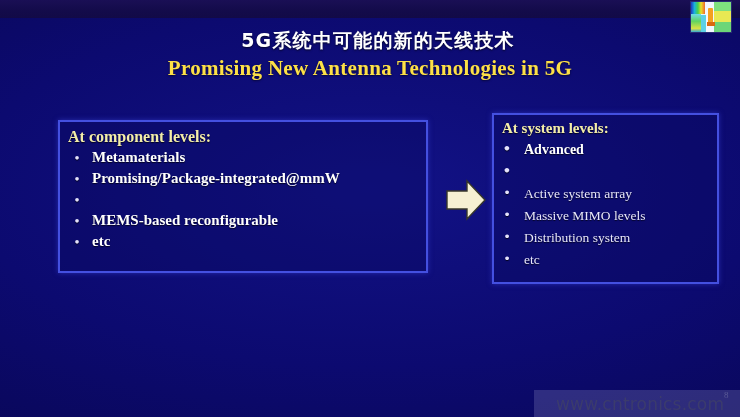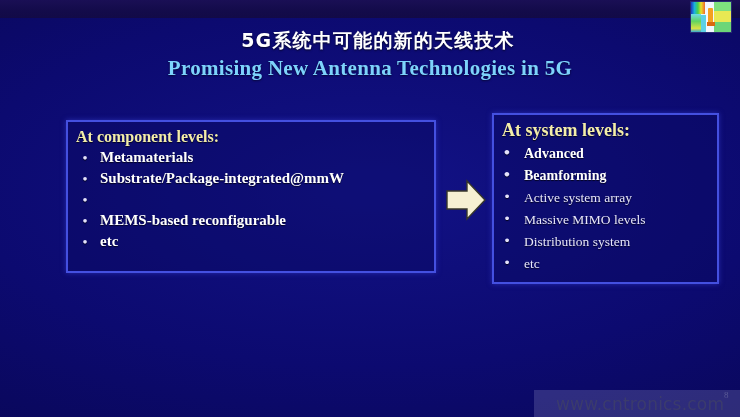--- a/index.html
+++ b/index.html
@@ -76,49 +76,49 @@
     margin-left: 8px;
   }
   .title-en {
     position: absolute;
     left: 0; top: 56px;
     width: 740px;
     text-align: center;
     font-family: "Liberation Serif", serif;
     font-weight: bold;
     font-size: 21px;
-    color: #7dd3fc;
+    color: #fde047;
     letter-spacing: 0.3px;
     text-shadow: 0 1px 2px rgba(0,0,0,0.6);
     z-index: 4;
   }
 
   
   .panel {
     position: absolute;
     z-index: 4;
     border: 2px solid #4450e0;
     background: rgba(9, 8, 92, 0.35);
     box-shadow: 0 0 5px rgba(60,70,220,0.55);
     box-sizing: border-box;
   }
-  #panel-left  { left: 66px;  top: 120px; width: 370px; height: 153px; }
+  #panel-left  { left: 58px;  top: 120px; width: 370px; height: 153px; }
   #panel-right { left: 492px; top: 113px; width: 227px; height: 171px; }
 
   .panel-heading {
     color: #f3edaa;
     font-family: "Liberation Serif", serif;
     font-weight: bold;
     font-size: 16px;
     text-shadow: 0 1px 1px rgba(0,0,0,0.7);
     margin: 0;
     white-space: nowrap;
   }
   #panel-left .panel-heading  { padding: 6px 0 1px 8px; }
-  #panel-right .panel-heading { padding: 5px 0 1px 8px; font-size: 18px; }
+  #panel-right .panel-heading { padding: 5px 0 1px 8px; font-size: 15px; }
 
   ul.bullets {
     list-style: none;
     margin: 0;
     padding: 0;
   }
   ul.bullets li {
     position: relative;
     white-space: nowrap;
     text-shadow: 0 1px 1px rgba(0,0,0,0.7);
@@ -243,38 +243,38 @@
     </svg>
   </div>
 
   <div class="title-cn">5G系统中可能的新的天线技术</div>
   <div class="title-en">Promising New Antenna Technologies in 5G</div>
 
   <div class="panel" id="panel-left">
     <div class="panel-heading">At component levels:</div>
     <ul class="bullets" id="list-left">
         <li><span class="bullet-dot">•</span><span class="li-text">Metamaterials</span></li>
-        <li><span class="bullet-dot">•</span><span class="li-text">Substrate/Package-integrated@mmW</span></li>
+        <li><span class="bullet-dot">•</span><span class="li-text">Promising/Package-integrated@mmW</span></li>
         <li><span class="bullet-dot">•</span></li>
         <li><span class="bullet-dot">•</span><span class="li-text">MEMS-based reconfigurable</span></li>
         <li><span class="bullet-dot">•</span><span class="li-text">etc</span></li>
       </ul>
   </div>
 
   <div class="arrow-wrap">
     <svg width="46" height="46" viewBox="0 0 46 46">
       <polygon points="4,14 24,14 24,4 42,23 24,42 24,32 4,32" fill="#f5f0d2" stroke="#37372a" stroke-width="1.4" stroke-linejoin="miter"></polygon>
     </svg>
   </div>
 
   <div class="panel" id="panel-right">
     <div class="panel-heading">At system levels:</div>
     <ul class="bullets" id="list-right">
         <li class="strong"><span class="bullet-dot">•</span><span class="li-text">Advanced</span></li>
-        <li class="strong"><span class="bullet-dot">•</span><span class="li-text">Beamforming</span></li>
+        <li class="strong"><span class="bullet-dot">•</span></li>
         <li><span class="bullet-dot">•</span><span class="li-text">Active system array</span></li>
         <li><span class="bullet-dot">•</span><span class="li-text">Massive MIMO levels</span></li>
         <li><span class="bullet-dot">•</span><span class="li-text">Distribution system</span></li>
         <li><span class="bullet-dot">•</span><span class="li-text">etc</span></li>
       </ul>
   </div>
 
   <div class="watermark-band"></div>
   <div class="watermark-text">www.cntronics.com</div>
   <div class="page-number">8</div>

